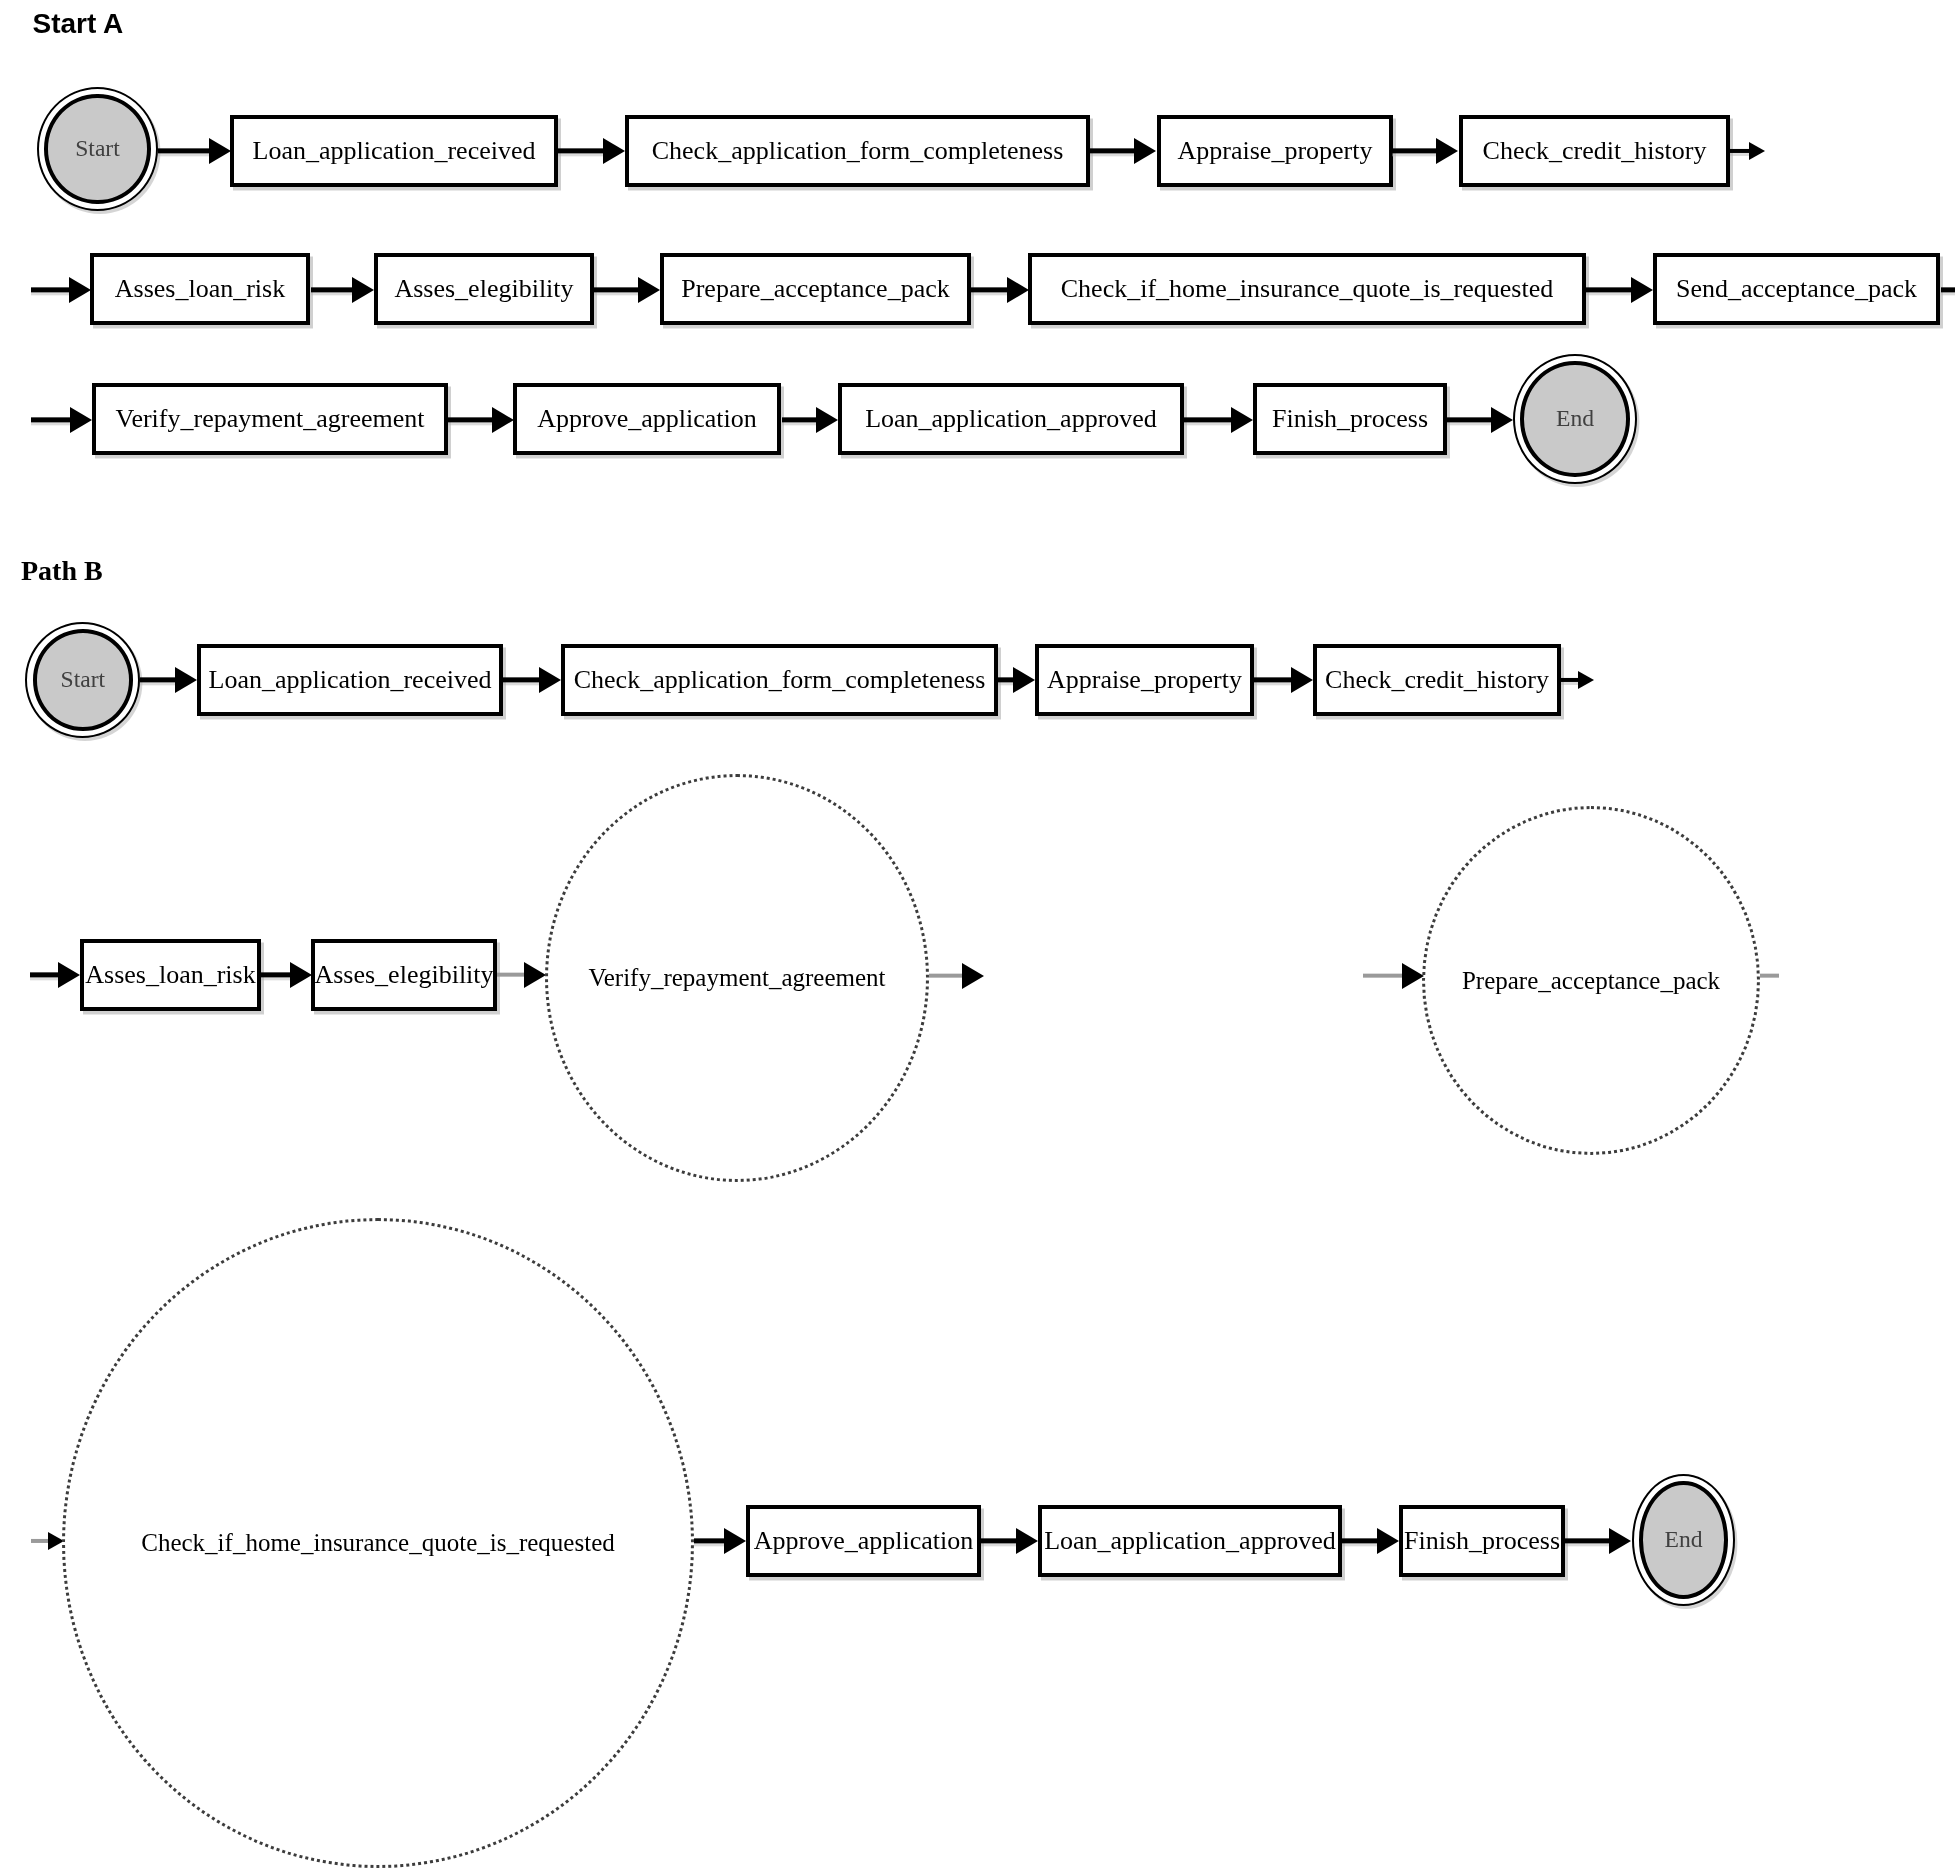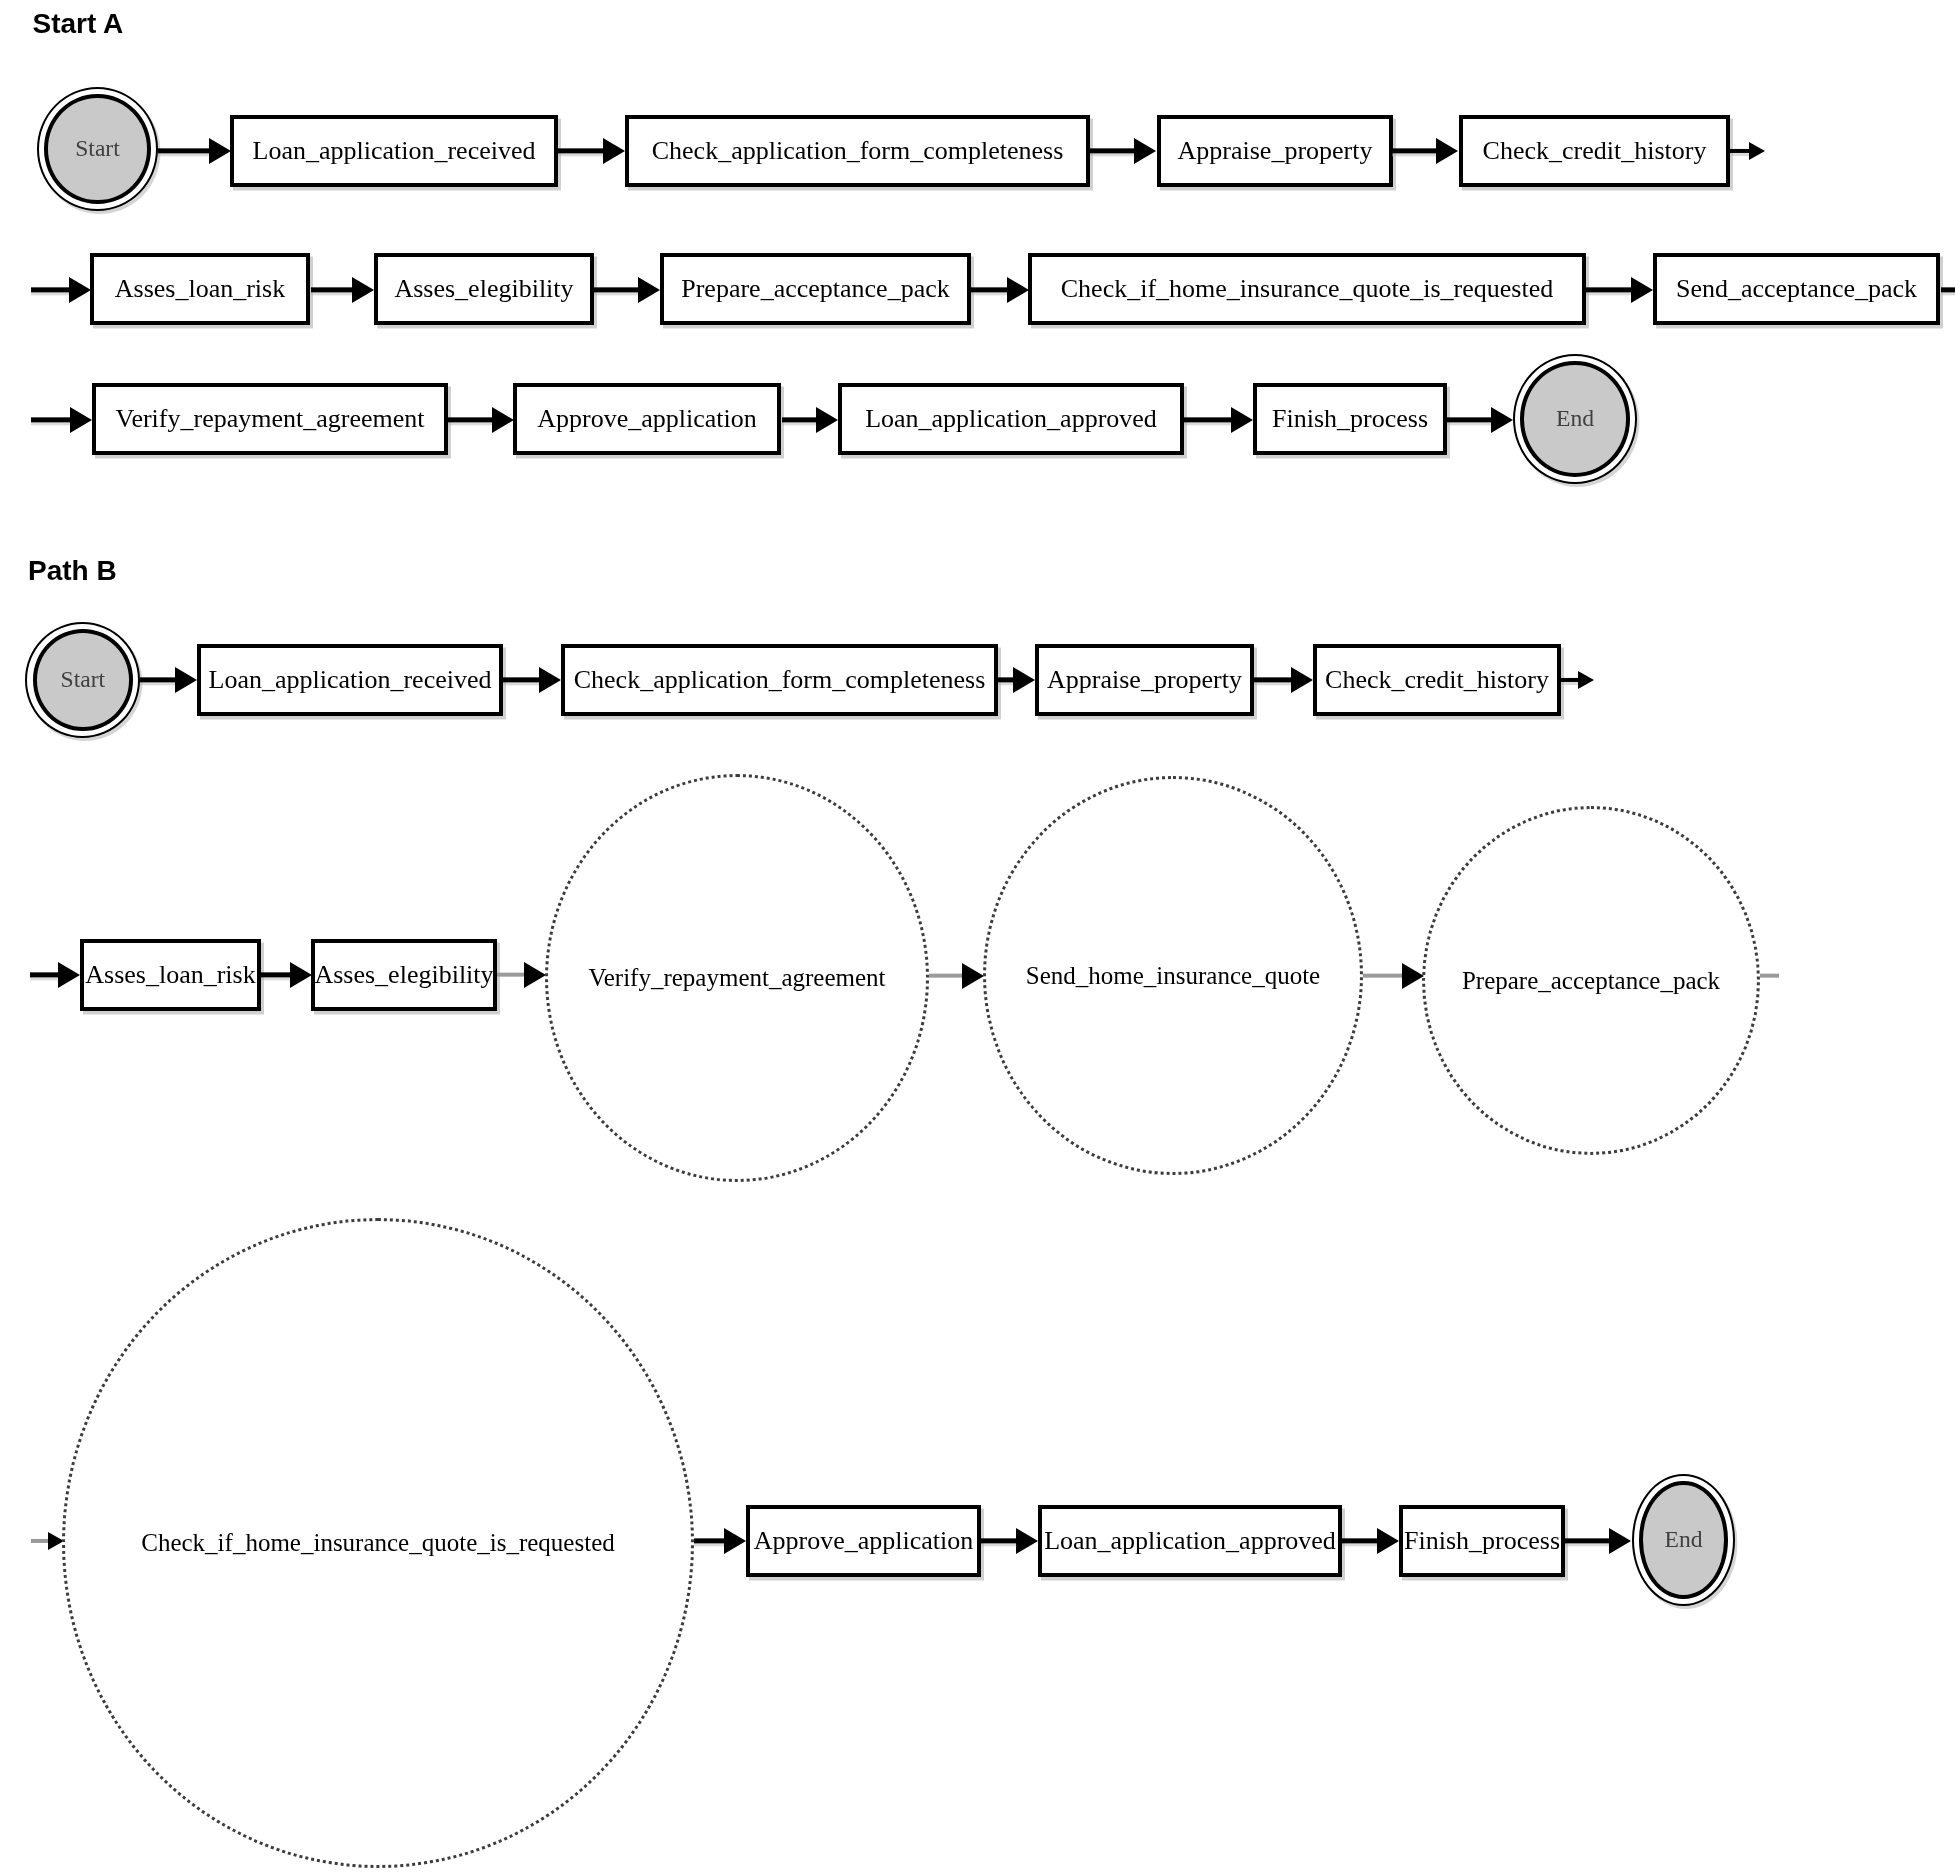--- a/index.html
+++ b/index.html
@@ -122,21 +122,21 @@
     </div>
   <div class="task" style="left:1253px;top:383px;width:194px;">Finish_process</div>
   <div class="arrow" style="left:1447px;top:406px;width:66px;">
       <i class="line"></i>
       <i class="head"></i>
     </div>
   <div class="term-outer" style="left:1513px;top:354px;width:124px;height:130px;">
     <div class="term-inner">End</div>
   </div>
 
-  <div class="path-label" style="left:28px;top:555px;">Path B</div>
+  <div class="path-label" style="left:21px;top:555px;font-family:Liberation Serif, serif;">Path B</div>
 
   <div class="term-outer" style="left:25.4px;top:622px;width:115px;height:116px;">
     <div class="term-inner">Start</div>
   </div>
   <div class="arrow" style="left:140px;top:666px;width:57px;">
       <i class="line"></i>
       <i class="head"></i>
     </div>
   <div class="task" style="left:197px;top:644px;width:306px;">Loan_application_received</div>
   <div class="arrow" style="left:503px;top:666px;width:58px;">
@@ -172,21 +172,20 @@
   <div class="arrow gray" style="left:497px;top:961px;width:49px;">
       <i class="line"></i>
       <i class="head"></i>
     </div>
 
   <div class="dotted-circle" style="left:545px;top:774px;width:384px;height:408px;">Verify_repayment_agreement</div>
   <div class="arrow gray" style="left:929px;top:962px;width:55px;">
       <i class="line"></i>
       <i class="head"></i>
     </div>
-  <div class="dotted-circle" style="left:983px;top:776px;width:380px;height:399px;">Send_home_insurance_quote</div>
   <div class="arrow gray" style="left:1363px;top:962px;width:61px;">
       <i class="line"></i>
       <i class="head"></i>
     </div>
   <div class="dotted-circle" style="left:1422px;top:806px;width:338px;height:349px;">Prepare_acceptance_pack</div>
   <div class="arrow gray nohead" style="left:1760px;top:962px;width:19px;">
       <i class="line"></i>
     </div>
 
   <div class="arrow gray small" style="left:31px;top:1527px;width:32.5px;">

